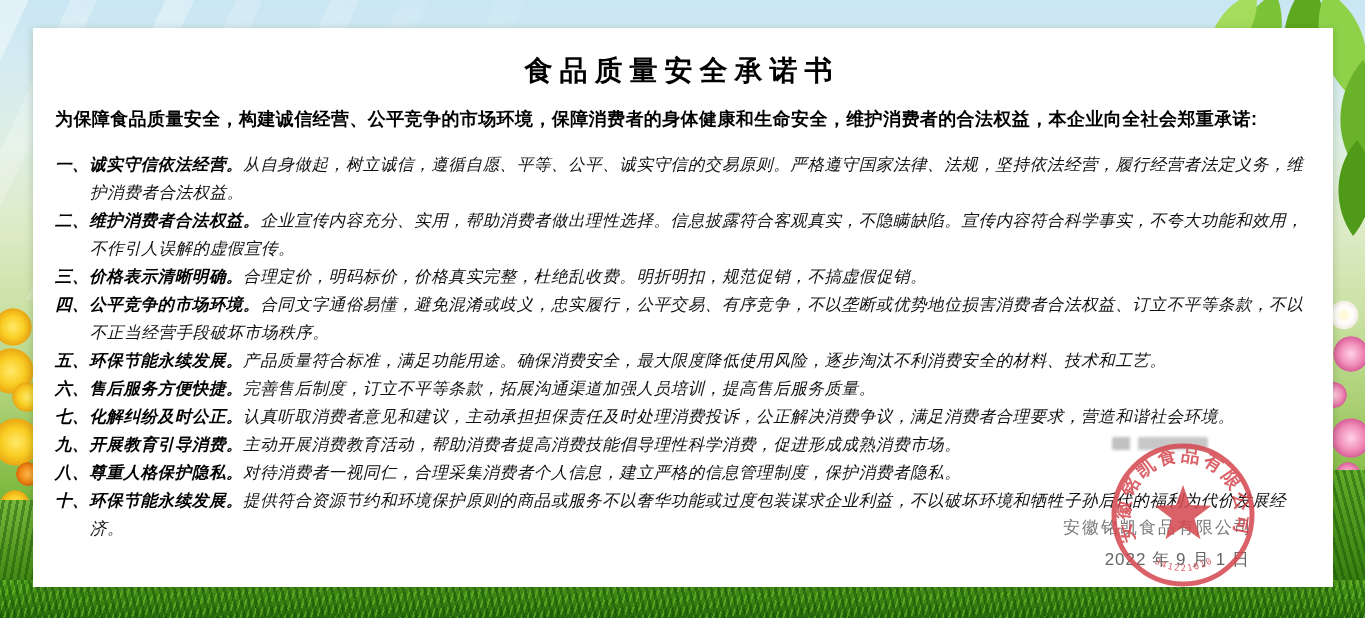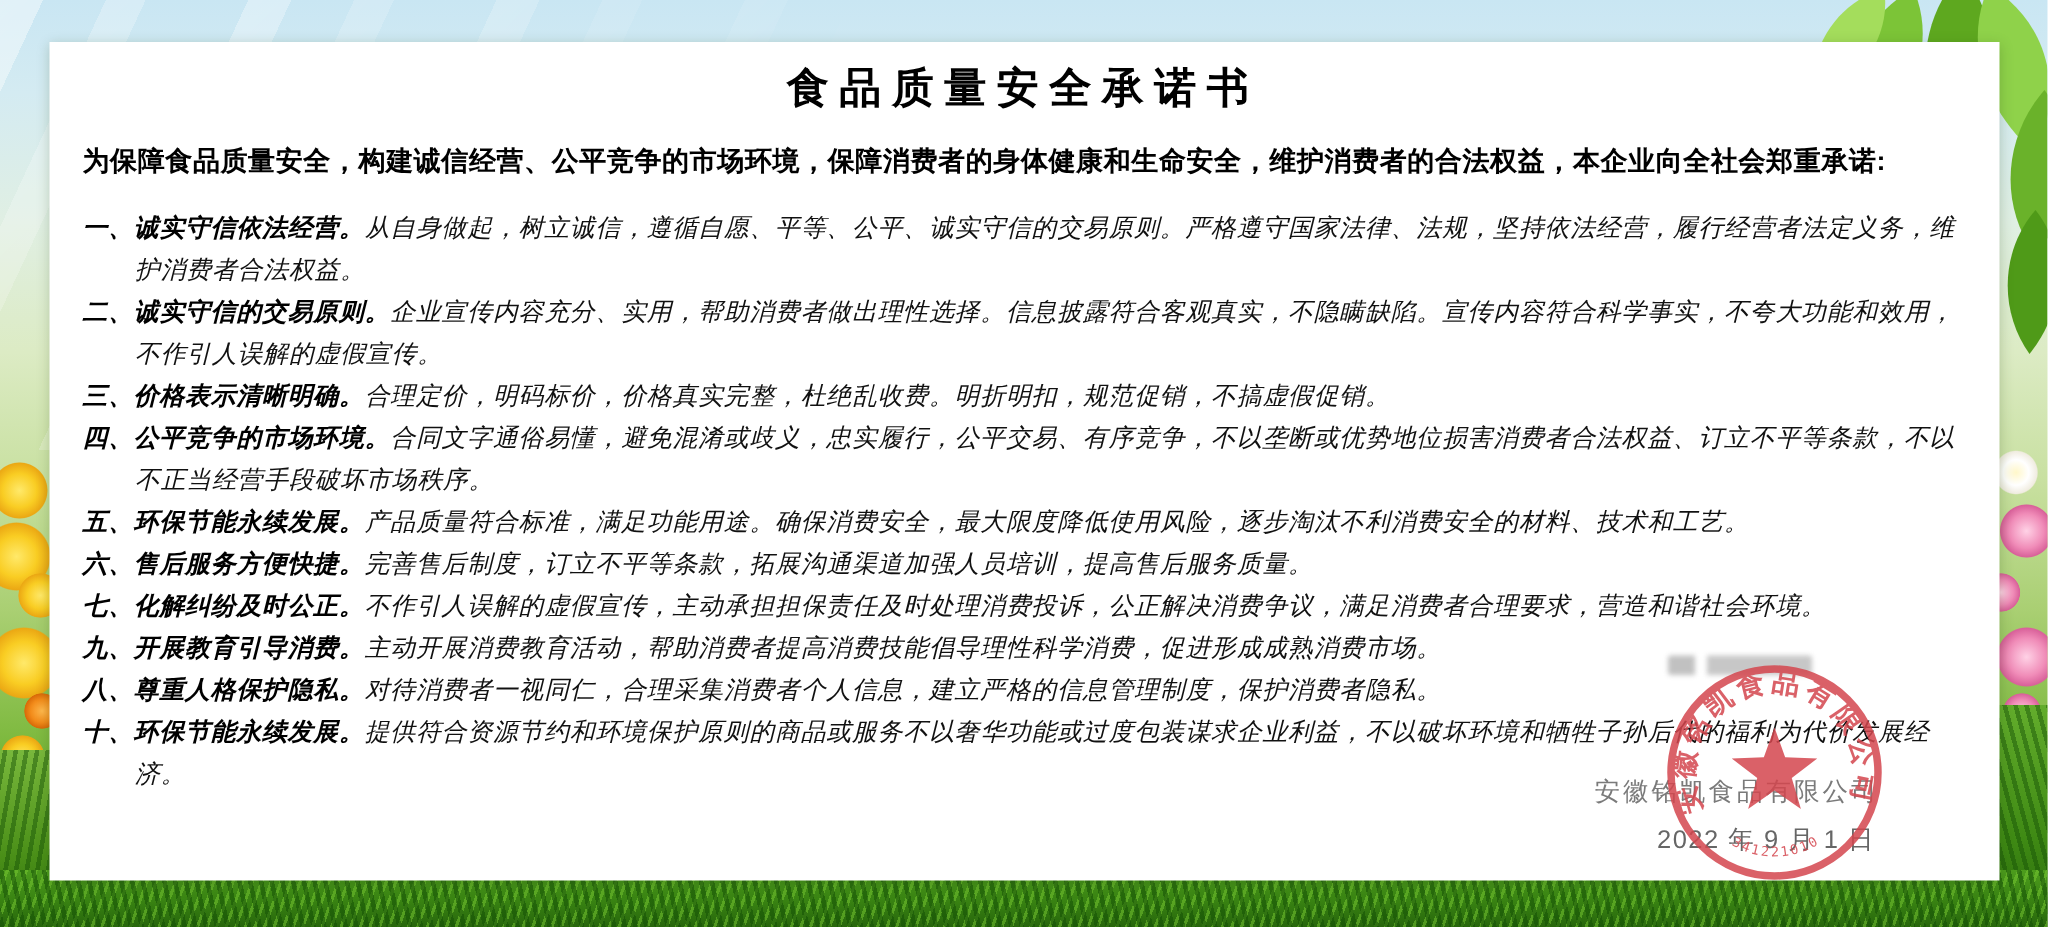--- a/index.html
+++ b/index.html
@@ -46,21 +46,21 @@
   .flower.orange{background:radial-gradient(circle,#ffb84d 0%,#f28b1a 45%,#d96a08 68%,rgba(217,106,8,0) 71%);}
   .flower.pink{background:radial-gradient(circle,#ffd2e6 0%,#f08cb8 45%,#d9619a 68%,rgba(217,97,154,0) 71%);}
   .flower.white{background:radial-gradient(circle,#fff7c9 0%,#ffffff 40%,#f0ece0 66%,rgba(240,236,224,0) 70%);}
   
   .card{
     position:absolute;left:33px;top:28px;width:1300px;height:559px;
     background:#ffffff;box-shadow:0 2px 8px rgba(40,70,20,.25);
     color:#000;z-index:2;box-sizing:border-box;padding:0 24px 0 22px;
   }
   .title{
-    margin:12px 0 0 0;text-align:center;
+    margin:24px 0 0 0;text-align:center;
     font-size:28px;font-weight:bold;letter-spacing:7px;color:#000;
   }
   .intro{
     margin:17px 0 16px 0;font-size:18px;font-weight:bold;
     letter-spacing:.4px;line-height:24px;color:#000;
   }
   .list{
     list-style:none;margin:19px 0 0 0;padding:0;
     font-size:16.5px;letter-spacing:.6px;line-height:28px;color:#111;
   }
@@ -119,26 +119,26 @@
 
 <div class="grass-left"></div>
 <div class="grass-right"></div>
 <div class="grass-bottom"></div>
 
 <div class="card">
   <h1 class="title">食品质量安全承诺书</h1>
   <p class="intro">为保障食品质量安全，构建诚信经营、公平竞争的市场环境，保障消费者的身体健康和生命安全，维护消费者的合法权益，本企业向全社会郑重承诺:</p>
   <ol class="list">
     <li><span class="num">一、</span><span class="lead">诚实守信依法经营。</span><span class="body">从自身做起，树立诚信，遵循自愿、平等、公平、诚实守信的交易原则。严格遵守国家法律、法规，坚持依法经营，履行经营者法定义务，维护消费者合法权益。</span></li>
-    <li><span class="num">二、</span><span class="lead">诚实守信的交易原则。</span><span class="body">企业宣传内容充分、实用，帮助消费者做出理性选择。信息披露符合客观真实，不隐瞒缺陷。宣传内容符合科学事实，不夸大功能和效用，不作引人误解的虚假宣传。</span></li>
+    <li><span class="num">二、</span><span class="lead">维护消费者合法权益。</span><span class="body">企业宣传内容充分、实用，帮助消费者做出理性选择。信息披露符合客观真实，不隐瞒缺陷。宣传内容符合科学事实，不夸大功能和效用，不作引人误解的虚假宣传。</span></li>
     <li><span class="num">三、</span><span class="lead">价格表示清晰明确。</span><span class="body">合理定价，明码标价，价格真实完整，杜绝乱收费。明折明扣，规范促销，不搞虚假促销。</span></li>
     <li><span class="num">四、</span><span class="lead">公平竞争的市场环境。</span><span class="body">合同文字通俗易懂，避免混淆或歧义，忠实履行，公平交易、有序竞争，不以垄断或优势地位损害消费者合法权益、订立不平等条款，不以不正当经营手段破坏市场秩序。</span></li>
     <li><span class="num">五、</span><span class="lead">环保节能永续发展。</span><span class="body">产品质量符合标准，满足功能用途。确保消费安全，最大限度降低使用风险，逐步淘汰不利消费安全的材料、技术和工艺。</span></li>
     <li><span class="num">六、</span><span class="lead">售后服务方便快捷。</span><span class="body">完善售后制度，订立不平等条款，拓展沟通渠道加强人员培训，提高售后服务质量。</span></li>
-    <li><span class="num">七、</span><span class="lead">化解纠纷及时公正。</span><span class="body">不作引人误解的虚假宣传，主动承担担保责任及时处理消费投诉，公正解决消费争议，满足消费者合理要求，营造和谐社会环境。</span></li>
+    <li><span class="num">七、</span><span class="lead">化解纠纷及时公正。</span><span class="body">认真听取消费者意见和建议，主动承担担保责任及时处理消费投诉，公正解决消费争议，满足消费者合理要求，营造和谐社会环境。</span></li>
     <li><span class="num">九、</span><span class="lead">开展教育引导消费。</span><span class="body">主动开展消费教育活动，帮助消费者提高消费技能倡导理性科学消费，促进形成成熟消费市场。</span></li>
     <li><span class="num">八、</span><span class="lead">尊重人格保护隐私。</span><span class="body">对待消费者一视同仁，合理采集消费者个人信息，建立严格的信息管理制度，保护消费者隐私。</span></li>
     <li><span class="num">十、</span><span class="lead">环保节能永续发展。</span><span class="body">提供符合资源节约和环境保护原则的商品或服务不以奢华功能或过度包装谋求企业利益，不以破坏环境和牺牲子孙后代的福利为代价发展经济。</span></li>
   </ol>
 </div>
 
 <div class="signature">安徽铭凯食品有限公司</div>
 <div class="sign-date">2022 年 9 月 1 日</div>
 <div class="artifact"></div>
 

